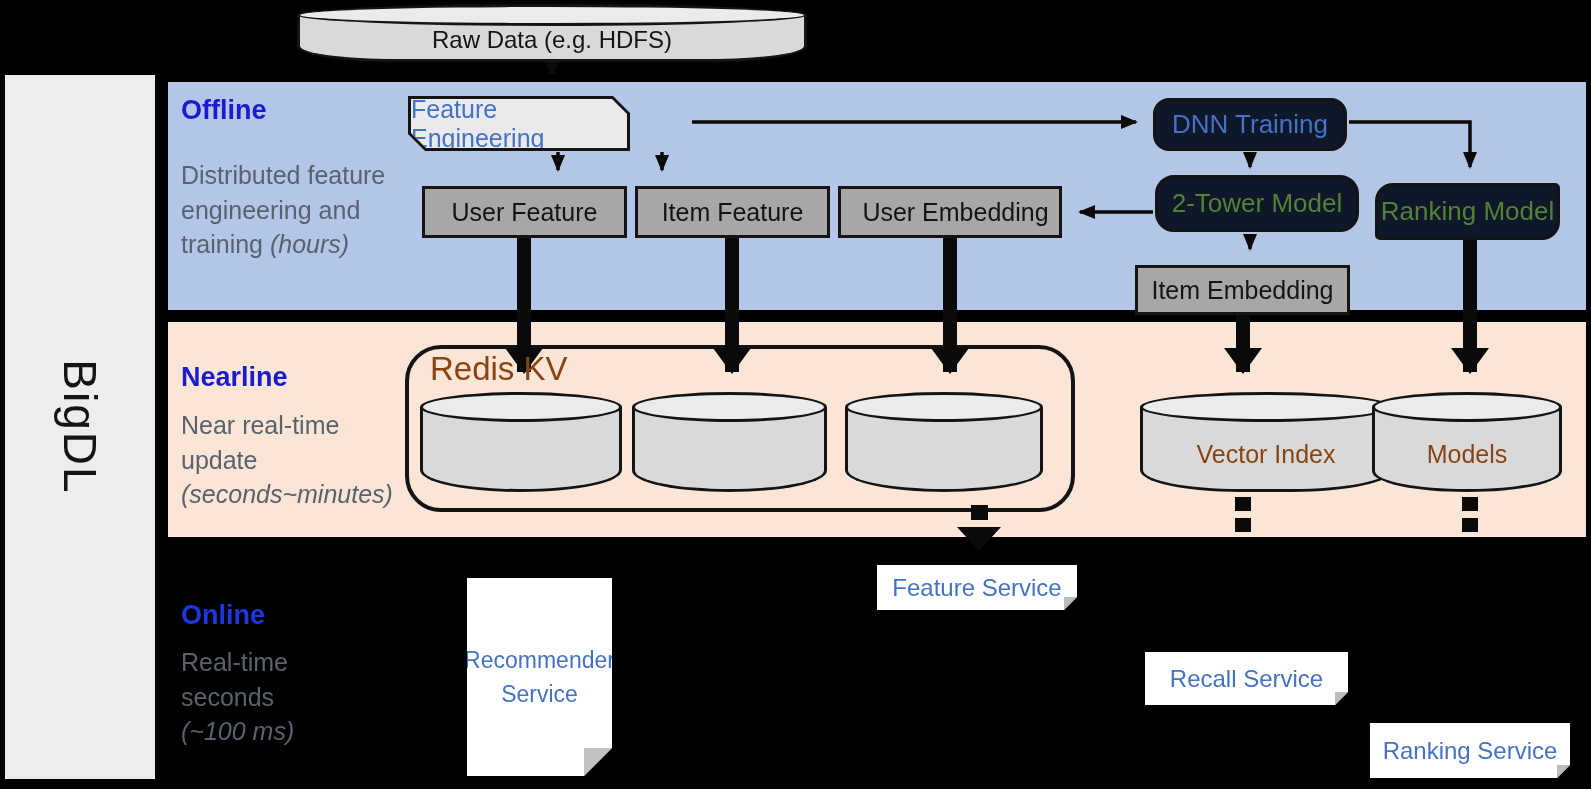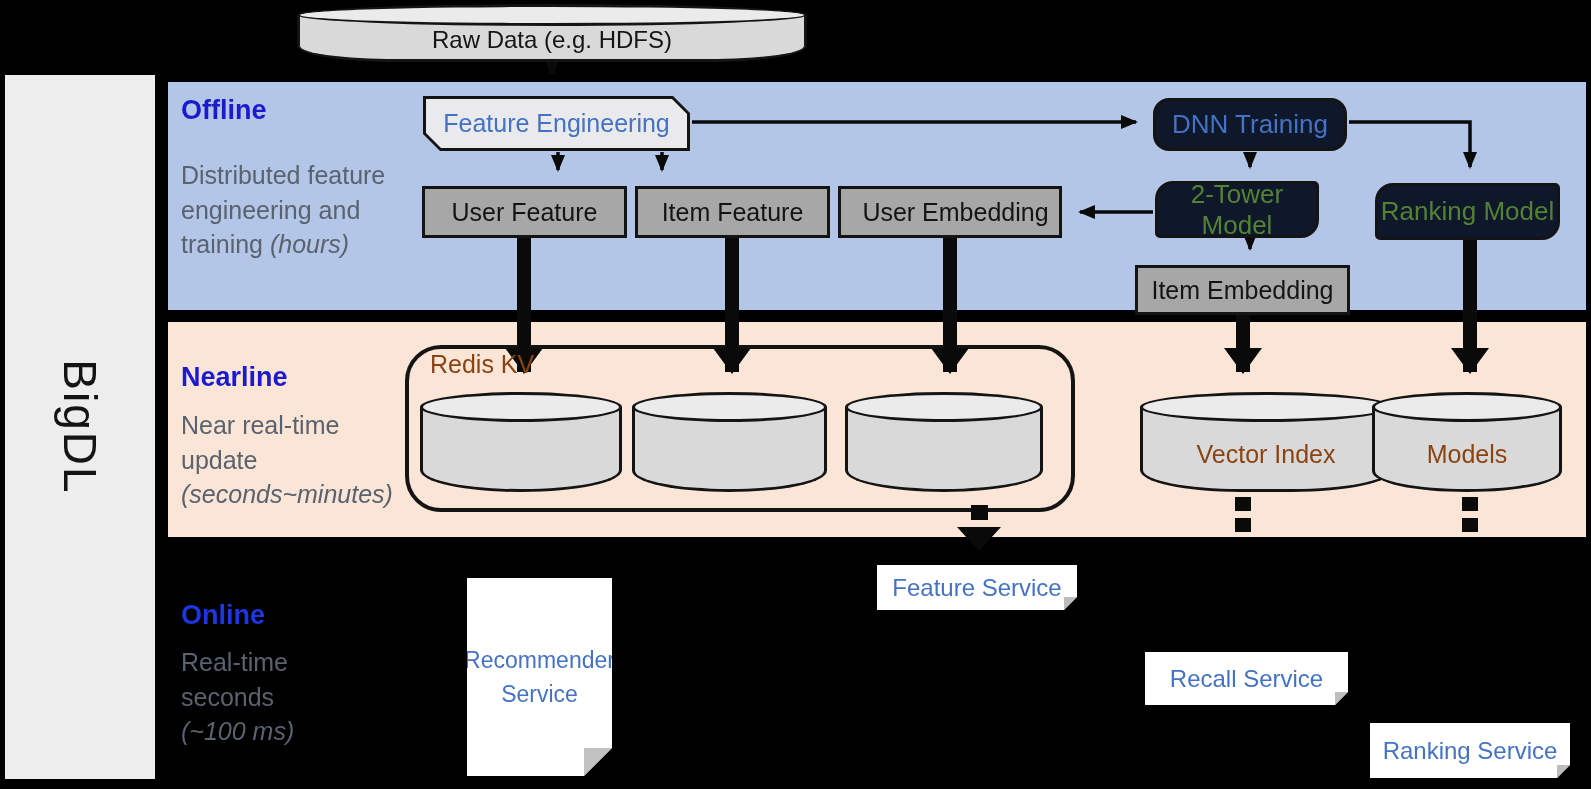--- a/index.html
+++ b/index.html
@@ -49,21 +49,21 @@
   .cyl-label{position:absolute;left:0;right:0;top:30px;bottom:6px;display:flex;align-items:center;
              justify-content:center;font-size:25px;color:#8a4412;}
   .raw-cyl .cyl-top{height:22px;}
   .raw-cyl .cyl-body{top:11px;border-radius:0 0 100px 100px / 0 0 16px 16px;}
   .raw-label{position:absolute;left:0;right:0;top:14px;bottom:0;display:flex;align-items:center;
              justify-content:center;font-size:24px;color:#141414;}
 
   
   .redis-frame{position:absolute;left:405px;top:345px;width:670px;height:167px;z-index:2;
                border:4px solid #141414;border-radius:36px;box-sizing:border-box;background:transparent;}
-  .redis-label{position:absolute;left:430px;top:350px;font-size:25px;color:#8a4412;z-index:5;}
+  .redis-label{position:absolute;left:430px;top:350px;font-size:33px;color:#8a4412;z-index:5;}
 
   
   .svc{position:absolute;z-index:5;background:#fff;display:flex;align-items:center;justify-content:center;
        text-align:center;color:#4472c4;font-size:24px;
        clip-path:polygon(0 0,100% 0,100% calc(100% - 13px),calc(100% - 13px) 100%,0 100%);}
   .svc .fold{position:absolute;right:0;bottom:0;width:13px;height:13px;background:#bdbdbd;
        clip-path:polygon(0 100%,100% 0,0 0);}
   .doc{position:absolute;z-index:5;background:#fff;display:flex;align-items:center;justify-content:center;
        text-align:center;color:#4472c4;font-size:23px;line-height:1.5;
        clip-path:polygon(0 0,100% 0,100% calc(100% - 28px),calc(100% - 28px) 100%,0 100%);}
@@ -101,39 +101,39 @@
     <span>Real-time seconds</span>
     <span class="dur">(~100 ms)</span>
   </div>
 
   <div class="cyl raw-cyl" style="left:297px;top:4px;width:510px;height:58px;z-index:5;">
     <div class="cyl-body"></div>
     <div class="cyl-top"></div>
     <div class="raw-label">Raw Data (e.g. HDFS)</div>
   </div>
 
-  <div class="snip-outer" style="left:423px;top:96px;width:267px;height:55px;">
+  <div class="snip-outer" style="left:408px;top:96px;width:222px;height:55px;">
     <div class="snip-inner blue-text">Feature Engineering</div>
   </div>
 
   <div class="box light-round rad-bracket blue-text" style="left:1153px;top:98px;width:194px;height:53px;">
     <span>DNN Training</span>
   </div>
 
   <div class="box gray-box" style="left:422px;top:186px;width:205px;height:52px;">
     <span>User Feature</span>
   </div>
   <div class="box gray-box" style="left:635px;top:186px;width:195px;height:52px;">
     <span>Item Feature</span>
   </div>
   <div class="box gray-box" style="left:838px;top:186px;width:224px;height:52px;padding-left:11px;">
     <span>User Embedding</span>
   </div>
 
-  <div class="box light-round rad-diag green-text" style="left:1155px;top:181px;width:164px;height:57px;">
+  <div class="box light-round rad-diag green-text" style="left:1155px;top:175px;width:204px;height:57px;border-radius:19px;">
     <span>2-Tower Model</span>
   </div>
   <div class="box light-round rad-diag green-text" style="left:1375px;top:183px;width:185px;height:57px;">
     <span>Ranking Model</span>
   </div>
 
   <div class="box gray-box" style="left:1135px;top:265px;width:215px;height:50px;">
     <span>Item Embedding</span>
   </div>
 

